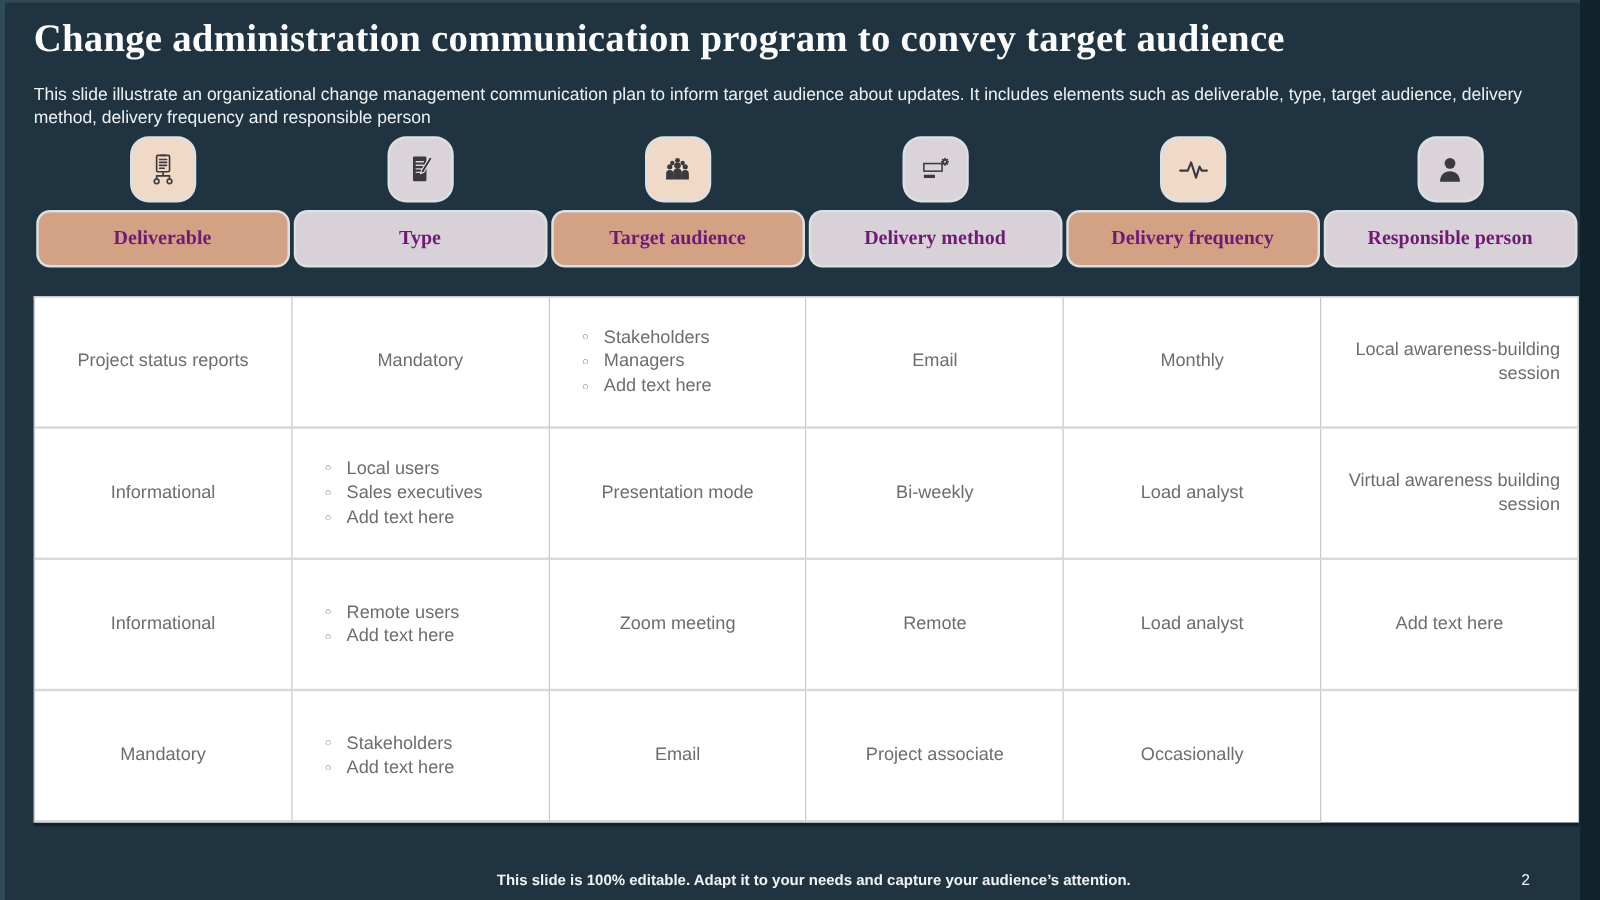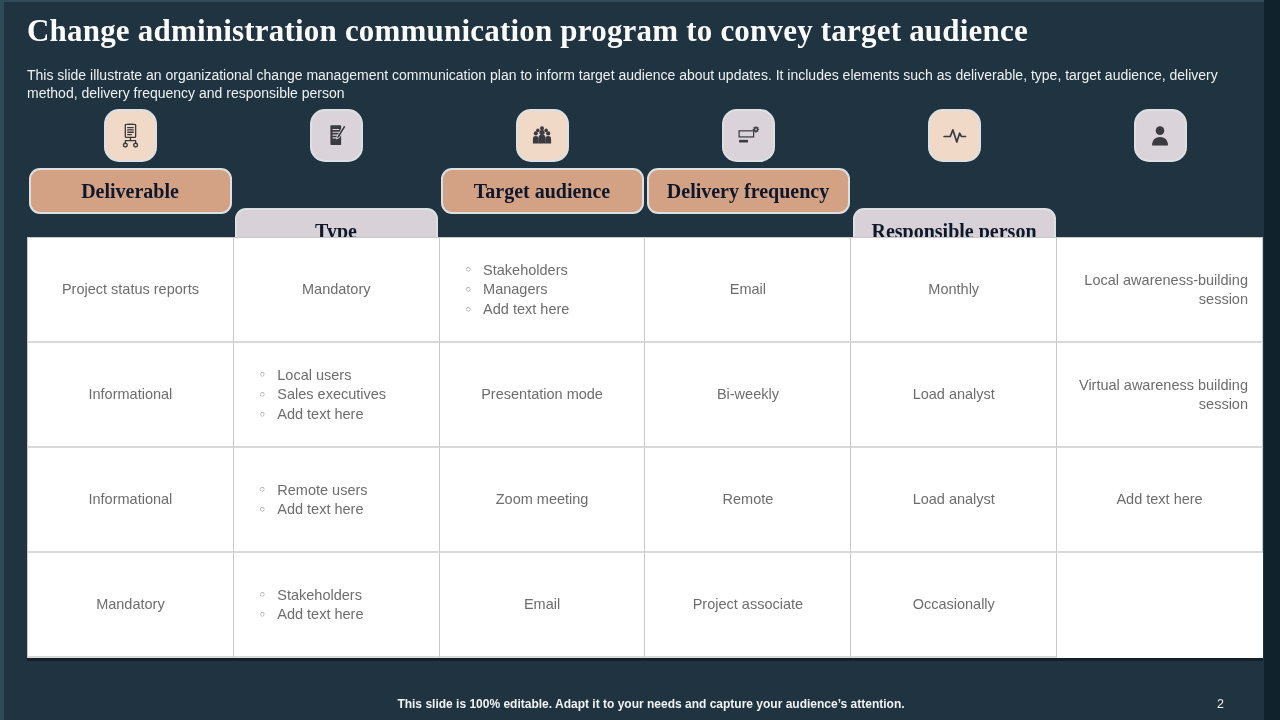--- a/index.html
+++ b/index.html
@@ -55,26 +55,26 @@
 
   .buttons-row { top: 170px; }
   .col-btn {
     height: 42px;
     margin: 0 3.5px;
     border: none;
     border-radius: 9px;
     display: flex; align-items: center; justify-content: center;
     font-family: "Liberation Serif", serif;
     font-weight: 700;
-    font-size: 20px;
-    color: #0f172a;
+    font-size: 16px;
+    color: #701a75;
     box-shadow: 0 0 0 2px rgba(255,255,255,0.85);
   }
   .btn-peach { background: #d3a284; }
-  .btn-lavender { background: #d8d2d8; margin-top: 40px; }
+  .btn-lavender { background: #d8d2d8; }
 
   .table {
     top: 237px;
     grid-auto-rows: 105px;
     background: #ffffff;
     border-top: 1px solid #c9c9c9;
     border-left: 1px solid #c9c9c9;
     box-shadow: 0 3px 0 rgba(0,0,0,0.35);
   }
   .cell {
@@ -203,20 +203,23 @@
   <div class="buttons-row">
     <div class="col-btn btn-peach">
       <span>Deliverable</span>
     </div>
     <div class="col-btn btn-lavender">
       <span>Type</span>
     </div>
     <div class="col-btn btn-peach">
       <span>Target audience</span>
     </div>
+    <div class="col-btn btn-lavender">
+      <span>Delivery method</span>
+    </div>
     <div class="col-btn btn-peach">
       <span>Delivery frequency</span>
     </div>
     <div class="col-btn btn-lavender">
       <span>Responsible person</span>
     </div>
   </div>
 
   <div class="table">
 

